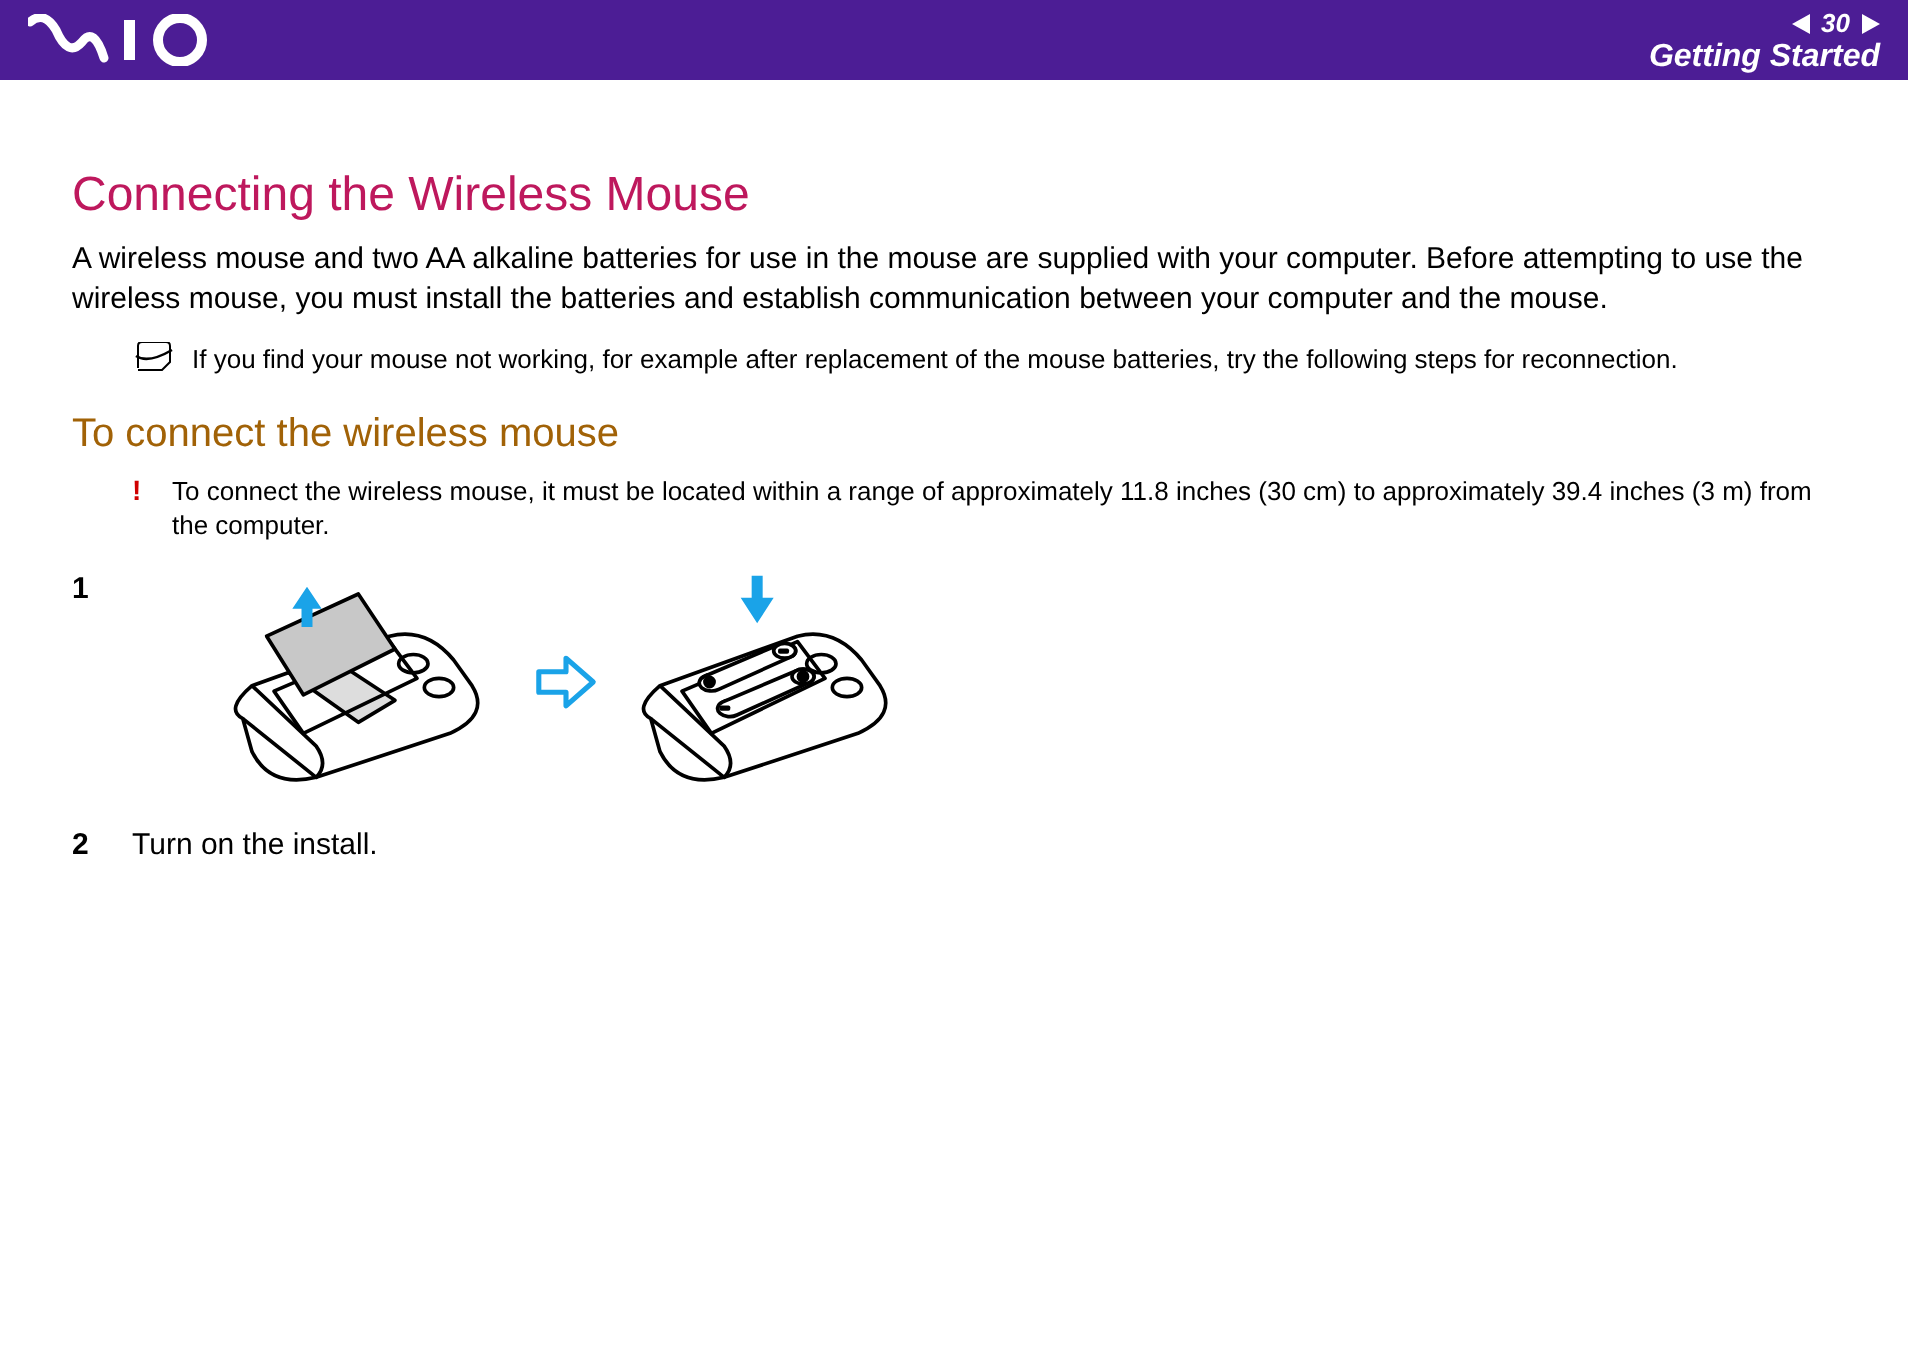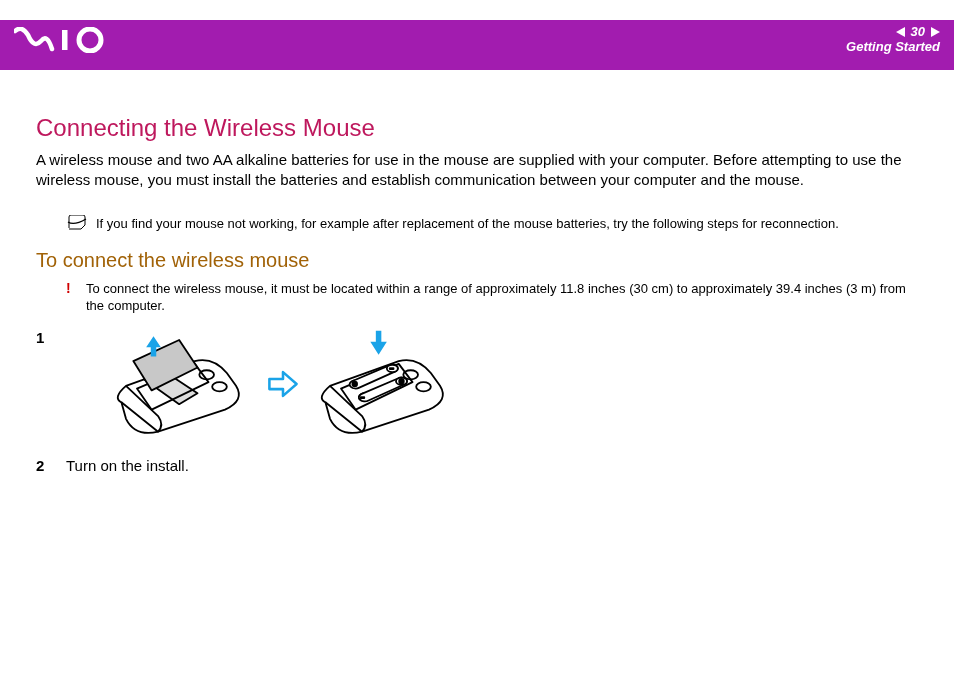--- a/index.html
+++ b/index.html
@@ -1,29 +1,29 @@
 <!DOCTYPE html>
 <html><head>
 <meta charset="utf-8">
 <style>
   * { box-sizing: border-box; margin: 0; padding: 0; }
   html, body { width: 954px; height: 674px; font-family: Arial, Helvetica, sans-serif; background: #fff; color: #000; }
-  .header { background: #a21caf; color: #fff; height: 50px; position: relative; margin-top: 20px; }
+  .header { background: #4c1d95; color: #fff; height: 40px; position: relative; }
   .logo { position: absolute; left: 14px; top: 7px; }
   .pagenav { position: absolute; right: 14px; top: 4px; text-align: right; font-size: 12px; font-style: italic; font-weight: bold; }
   .pagenav .row { display: flex; align-items: center; justify-content: flex-end; gap: 6px; }
   .pagenav .tri { width: 0; height: 0; border-top: 5px solid transparent; border-bottom: 5px solid transparent; display: inline-block; }
   .tri.left { border-right: 9px solid #fff; }
   .tri.right { border-left: 9px solid #fff; }
   .pagenav .num { font-size: 13px; }
-  .pagenav .section { font-size: 13px; font-style: italic; font-weight: bold; line-height: 1.2; }
+  .pagenav .section { font-size: 16px; font-style: italic; font-weight: bold; line-height: 1.2; }
   .content { padding: 44px 36px 20px 36px; }
   h1 { color: #be185d; font-weight: 400; font-size: 24px; margin-bottom: 8px; }
   .para { font-size: 15px; line-height: 1.35; margin-bottom: 1px; }
-  .note { display: flex; gap: 8px; margin: 24px 0 14px 30px; }
+  .note { display: flex; gap: 8px; margin: 10px 0 14px 30px; }
   .note-icon { flex: 0 0 22px; }
   .note-text { font-size: 13px; line-height: 1.35; }
   h2.sub { color: #a16207; font-weight: 400; font-size: 20px; margin: 10px 0 8px 0; }
   .warn { display: flex; gap: 8px; margin: 6px 0 14px 30px; }
   .warn-icon { flex: 0 0 12px; color: #d00000; font-weight: bold; font-size: 14px; }
   .warn-text { font-size: 13px; line-height: 1.35; }
   ol.steps { list-style: none; counter-reset: step; }
   ol.steps > li { counter-increment: step; position: relative; padding-left: 30px; font-size: 15px; margin-bottom: 10px; }
   ol.steps > li::before { content: counter(step); position: absolute; left: 0; top: 0; font-weight: bold; font-size: 15px; }
   .illu { margin: 12px 0 18px 40px; display: flex; align-items: center; gap: 10px; }

